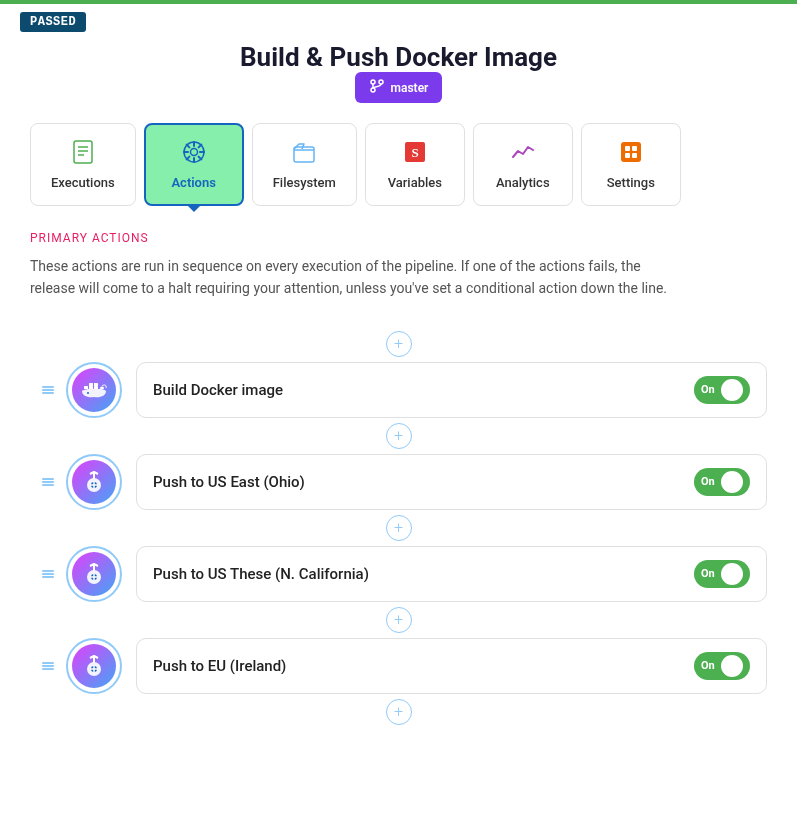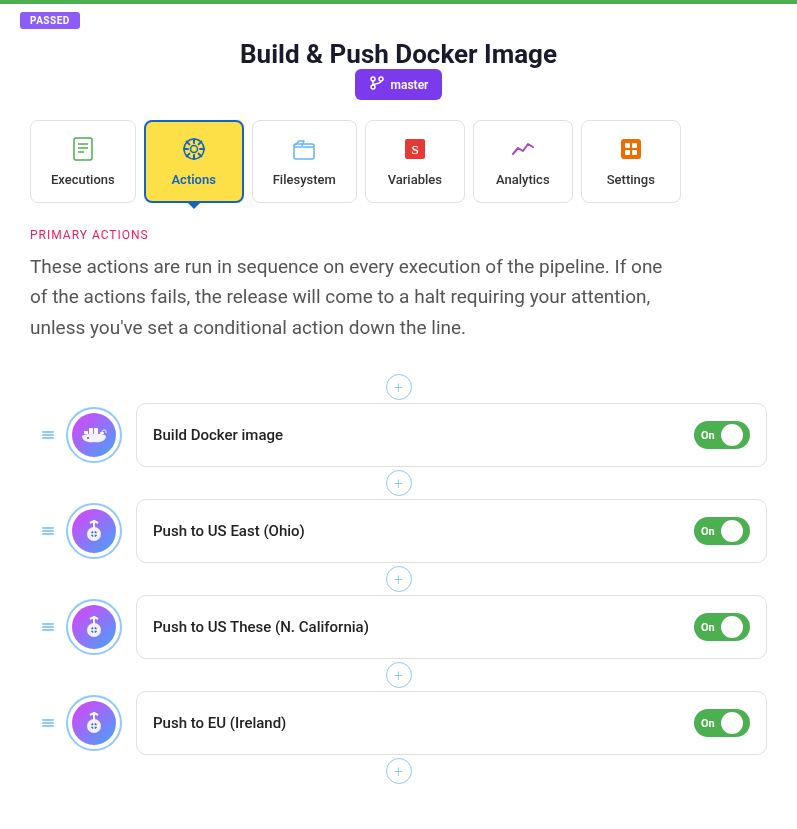--- a/index.html
+++ b/index.html
@@ -12,28 +12,29 @@
     }
 
     .top-bar {
       height: 4px;
       background: #4caf50;
       width: 100%;
     }
 
     .passed-badge {
       display: inline-block;
-      background: #8b5cf6;
+      background: #0c4a6e;
       color: #fff;
-      font-size: 10px;
+      font-size: 12px;
       font-weight: 700;
       padding: 3px 10px;
       border-radius: 3px;
       margin: 8px 0 0 20px;
       letter-spacing: 0.5px;
+      font-family: Liberation Mono, monospace;
     }
 
     .page-content {
       padding: 10px 30px 30px 30px;
     }
 
     .page-header {
       display: flex;
       align-items: center;
       justify-content: space-between;
@@ -83,21 +84,21 @@
       min-width: 100px;
       background: #fff;
       margin-right: 8px;
       gap: 6px;
       position: relative;
     }
 
     .tab.active {
       border-color: #1565c0;
       border-width: 2px;
-      background: #fde047;
+      background: #86efac;
     }
 
     .tab.active::after {
       content: '';
       position: absolute;
       bottom: -8px;
       left: 50%;
       transform: translateX(-50%);
       width: 0;
       height: 0;
@@ -127,21 +128,21 @@
       color: #e91e63;
       font-size: 12px;
       font-weight: 400;
       letter-spacing: 1px;
       text-transform: uppercase;
       margin-bottom: 10px;
     }
 
     .section-desc {
       color: #555;
-      font-size: 19px;
+      font-size: 14px;
       line-height: 1.6;
       margin-bottom: 28px;
       max-width: 650px;
     }
 
     
     .actions-list {
       display: flex;
       flex-direction: column;
       align-items: center;
@@ -209,21 +210,21 @@
       border-radius: 50%;
       background: linear-gradient(135deg, #e040fb 0%, #42a5f5 100%);
       display: flex;
       align-items: center;
       justify-content: center;
       font-size: 20px;
     }
 
     .action-card {
       flex: 1;
-      height: 64px;
+      height: 56px;
       border: 1.5px solid #e0e0e0;
       border-radius: 10px;
       display: flex;
       align-items: center;
       justify-content: space-between;
       padding: 0 16px;
       margin-left: 14px;
       background: #fff;
     }
 

